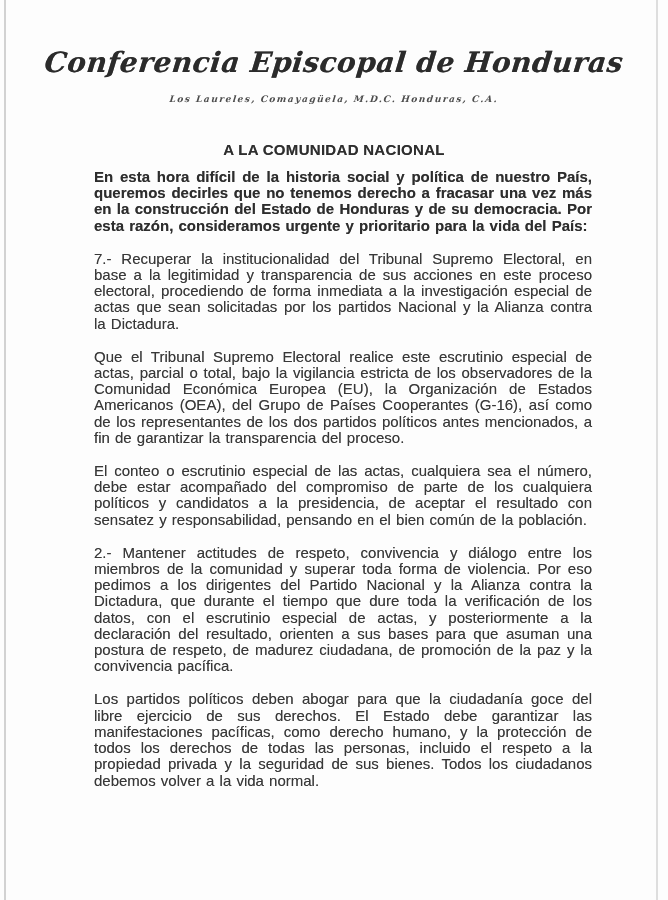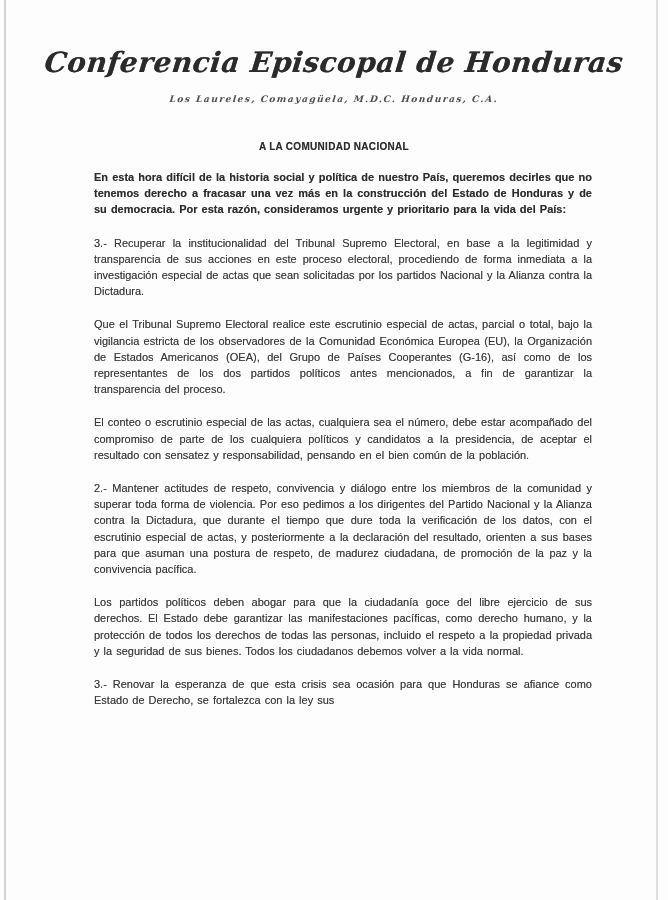--- a/index.html
+++ b/index.html
@@ -55,34 +55,34 @@
     color: #4d4d4d;
     transform: skewX(-6deg);
   }
   .doc-heading {
     position: absolute;
     top: 141px;
     left: 0;
     right: 0;
     text-align: center;
     font-weight: 700;
-    font-size: 10px;
+    font-size: 15px;
     letter-spacing: 0.3px;
     color: #2e2e2e;
     text-shadow: 0 0 0.4px rgba(55,55,55,0.6);
   }
   .doc-body {
     position: absolute;
     top: 169px;
     left: 94px;
     width: 498px;
   }
   .para {
     margin: 0 0 17px 0;
-    font-size: 11px;
+    font-size: 15px;
     line-height: 16.2px;
     text-align: justify;
     word-spacing: 1px;
     color: #383838;
     text-shadow: 0 0 0.4px rgba(60,60,60,0.55);
   }
   .para.bold {
     font-weight: 700;
     color: #2d2d2d;
   }
@@ -96,21 +96,20 @@
   <div class="scan-edge right"></div>
 
   <div class="letterhead-title">Conferencia Episcopal de Honduras</div>
 
   <div class="letterhead-subtitle">Los Laureles, Comayagüela, M.D.C. Honduras, C.A.</div>
 
   <div class="doc-heading">A LA COMUNIDAD NACIONAL</div>
 
   <div class="doc-body">
     <p class="para bold">En esta hora difícil de la historia social y política de nuestro País, queremos decirles que no tenemos derecho a fracasar una vez más en la construcción del Estado de Honduras y de su democracia. Por esta razón, consideramos urgente y prioritario para la vida del País:</p>
-    <p class="para">3.- Recuperar la institucionalidad del Tribunal Supremo Electoral, en base a la legitimidad y transparencia de sus acciones en este proceso electoral, procediendo de forma inmediata a la investigación especial de actas que sean solicitadas por los partidos Nacional y la Alianza contra la Dictadura.</p>
+    <p class="para">7.- Recuperar la institucionalidad del Tribunal Supremo Electoral, en base a la legitimidad y transparencia de sus acciones en este proceso electoral, procediendo de forma inmediata a la investigación especial de actas que sean solicitadas por los partidos Nacional y la Alianza contra la Dictadura.</p>
     <p class="para">Que el Tribunal Supremo Electoral realice este escrutinio especial de actas, parcial o total, bajo la vigilancia estricta de los observadores de la Comunidad Económica Europea (EU), la Organización de Estados Americanos (OEA), del Grupo de Países Cooperantes (G-16), así como de los representantes de los dos partidos políticos antes mencionados, a fin de garantizar la transparencia del proceso.</p>
     <p class="para">El conteo o escrutinio especial de las actas, cualquiera sea el número, debe estar acompañado del compromiso de parte de los cualquiera políticos y candidatos a la presidencia, de aceptar el resultado con sensatez y responsabilidad, pensando en el bien común de la población.</p>
     <p class="para">2.- Mantener actitudes de respeto, convivencia y diálogo entre los miembros de la comunidad y superar toda forma de violencia. Por eso pedimos a los dirigentes del Partido Nacional y la Alianza contra la Dictadura, que durante el tiempo que dure toda la verificación de los datos, con el escrutinio especial de actas, y posteriormente a la declaración del resultado, orienten a sus bases para que asuman una postura de respeto, de madurez ciudadana, de promoción de la paz y la convivencia pacífica.</p>
     <p class="para">Los partidos políticos deben abogar para que la ciudadanía goce del libre ejercicio de sus derechos. El Estado debe garantizar las manifestaciones pacíficas, como derecho humano, y la protección de todos los derechos de todas las personas, incluido el respeto a la propiedad privada y la seguridad de sus bienes. Todos los ciudadanos debemos volver a la vida normal.</p>
-    <p class="para">3.- Renovar la esperanza de que esta crisis sea ocasión para que Honduras se afiance como Estado de Derecho, se fortalezca con la ley sus</p>
   </div>
 
 </div>
 
 </body></html>

